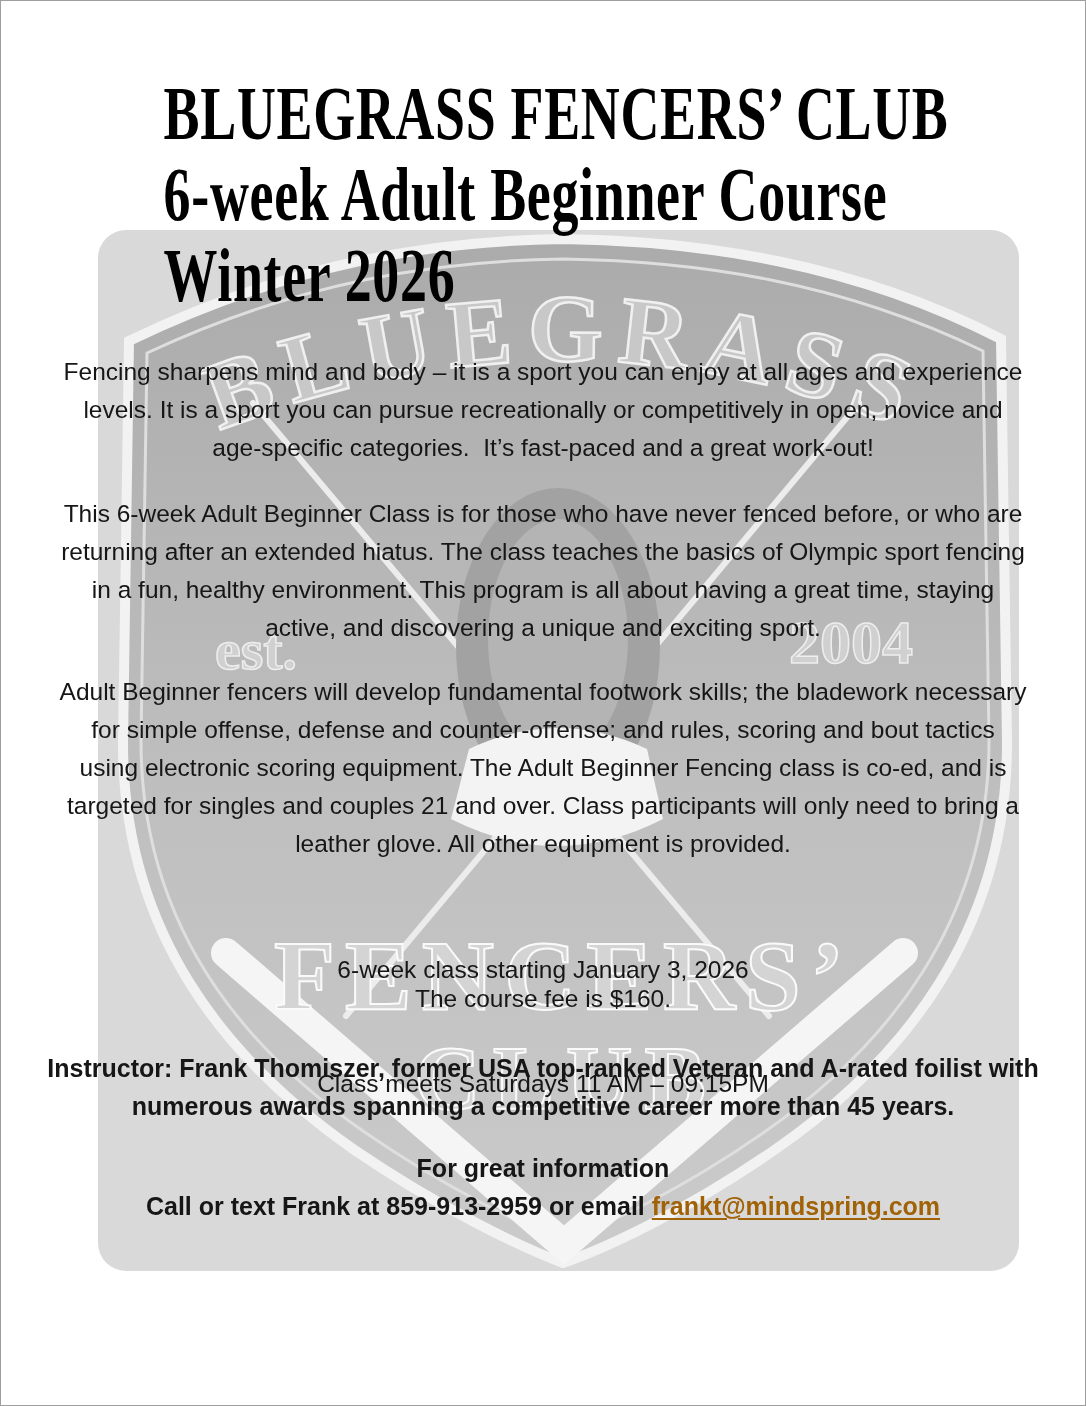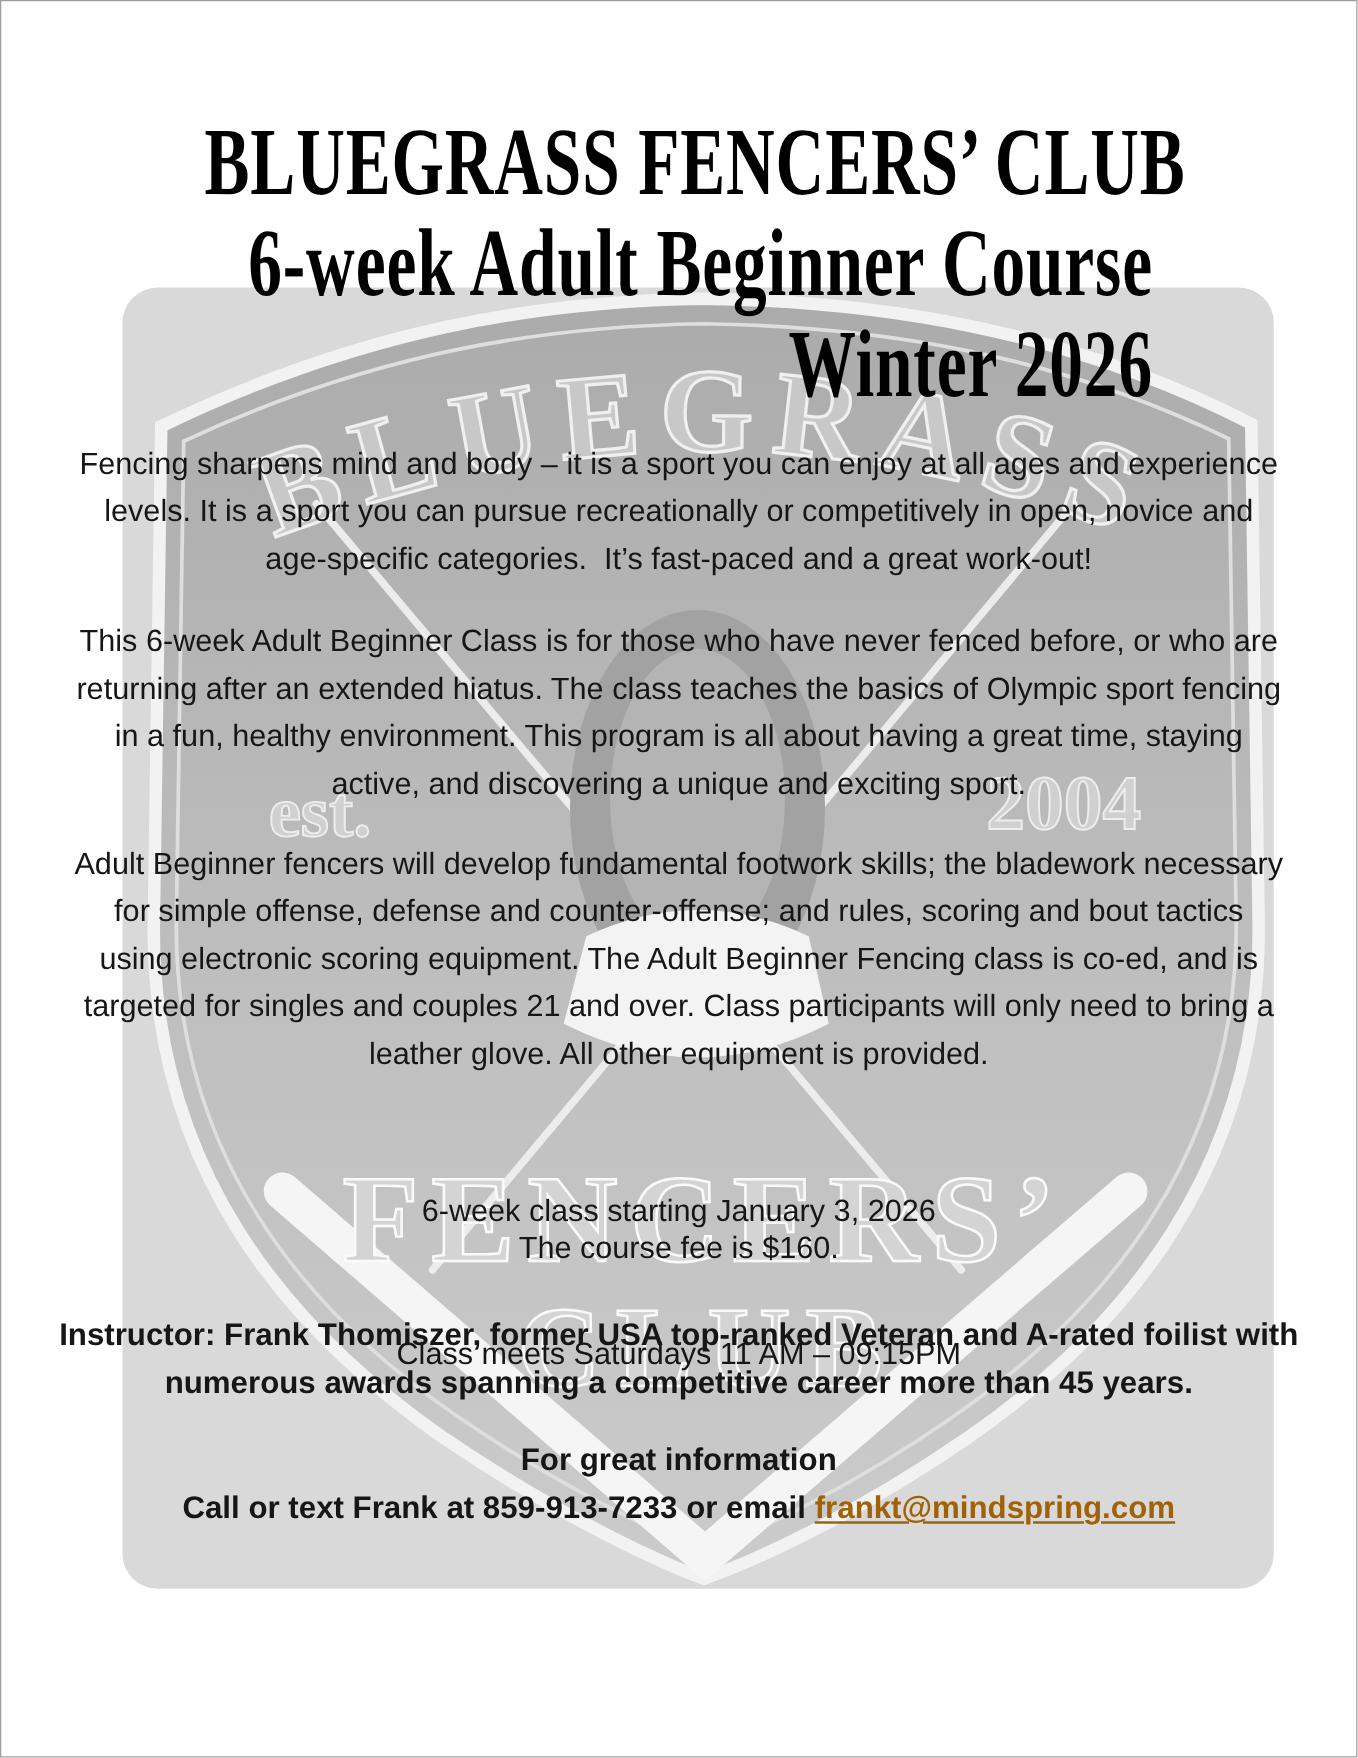--- a/index.html
+++ b/index.html
@@ -11,21 +11,21 @@
     position:relative;
     overflow:hidden;
     font-family:"Liberation Sans", sans-serif;
     color:#161616;
   }
   .watermark{
     position:absolute;left:0;top:0;width:1086px;height:1406px;
     z-index:0;pointer-events:none;
   }
   .content{position:absolute;left:0;top:0;width:100%;height:100%;z-index:1;}
-  .title-block{position:absolute;top:88px;left:0;right:0;text-align:right;}
+  .title-block{position:absolute;top:72px;left:0;right:0;text-align:left;}
   .title-line{
     font-family:"Liberation Serif", serif;
     font-weight:700;
     font-size:77px;
     line-height:81px;
     color:#000;
     white-space:nowrap;
     transform:scaleX(0.70);
     transform-origin:50% 50%;
     letter-spacing:1px;
@@ -122,15 +122,15 @@
     <div>6-week class starting January 3, 2026</div>
     <div>Class meets Saturdays 11 AM – 09:15PM</div>
   </div>
 
   <div class="para" id="fee">The course fee is $160.</div>
 
   <div class="para bold" id="instructor">Instructor: Frank Thomiszer, former USA top-ranked Veteran and A-rated foilist with numerous awards spanning a competitive career more than 45 years.</div>
 
   <div class="para bold" id="contact-heading">For great information</div>
 
-  <div class="para bold" id="contact-line"><span>Call or text Frank at 859-913-7233 or email </span><a class="email-link" style="color: #a16207;">frankt@mindspring.com</a></div>
+  <div class="para bold" id="contact-line"><span>Call or text Frank at 859-913-2959 or email </span><a class="email-link" style="color: #a16207;">frankt@mindspring.com</a></div>
 
 </div>
 
 </body></html>

